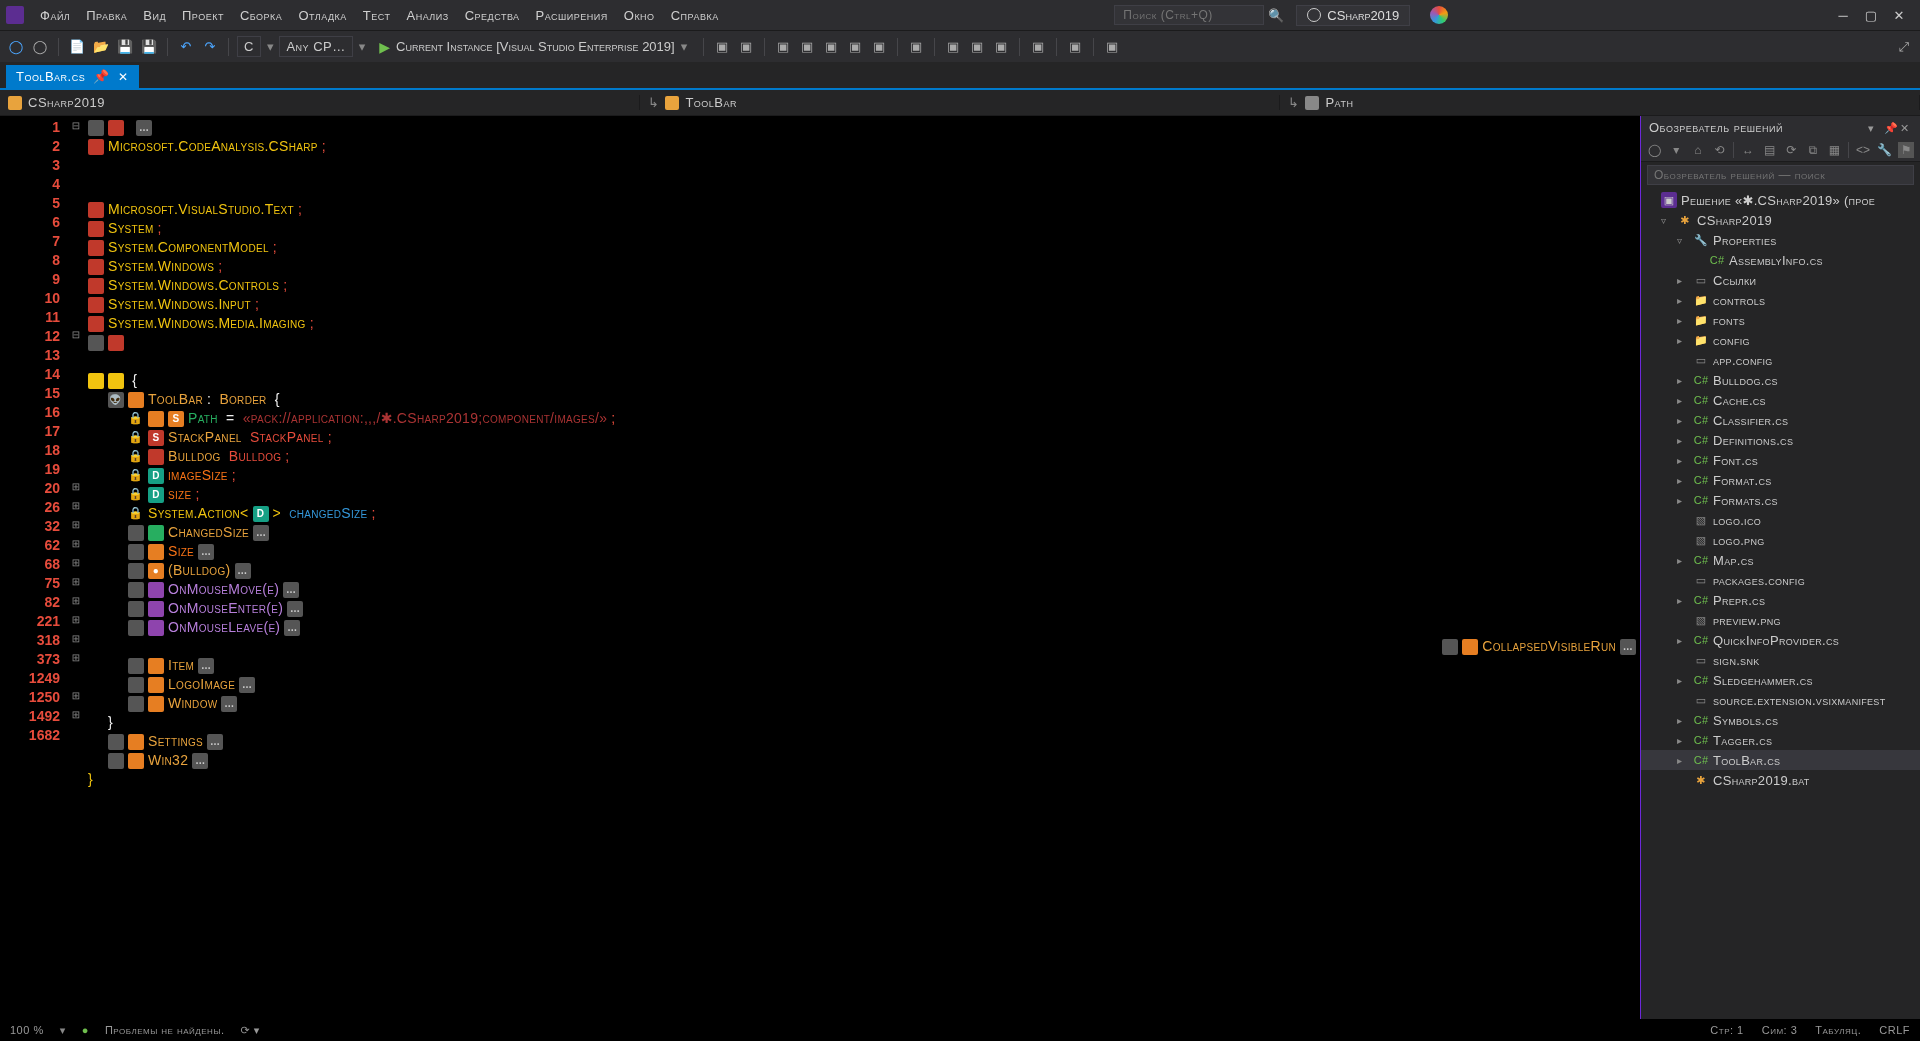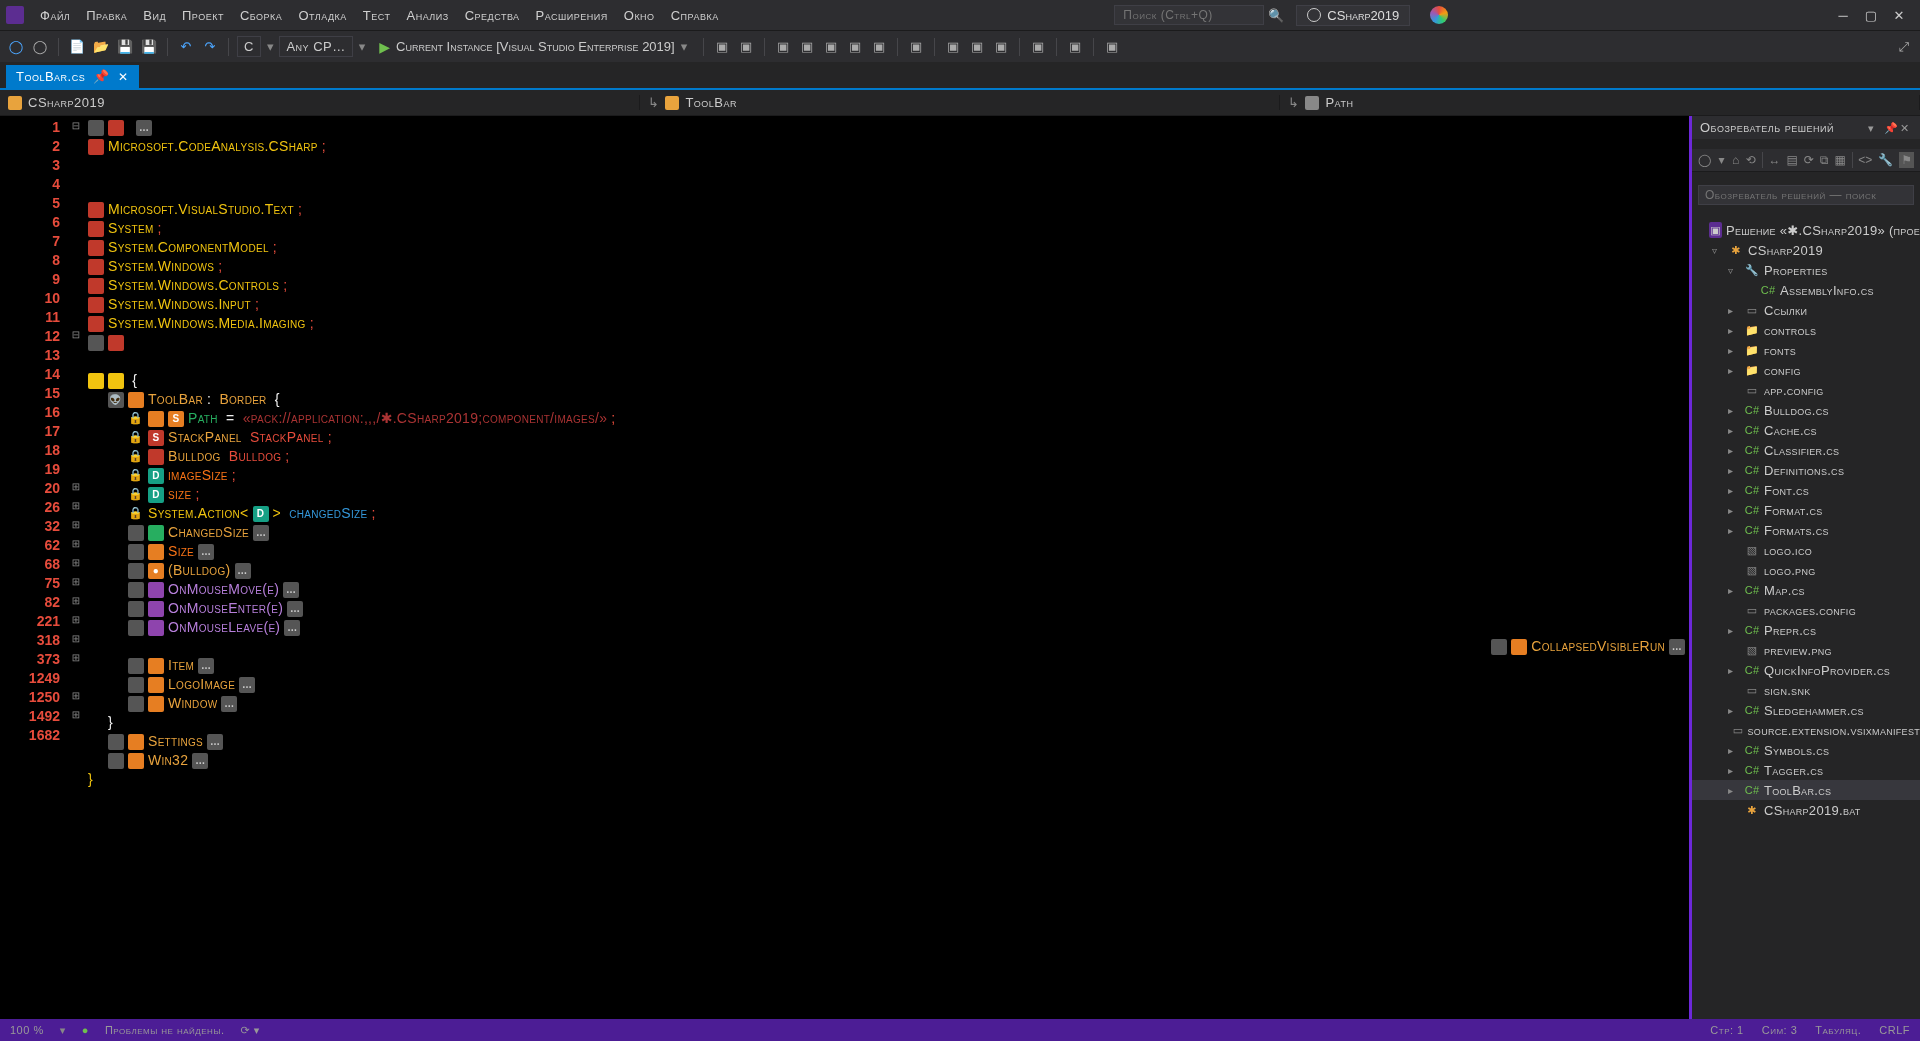--- a/index.html
+++ b/index.html
@@ -56,42 +56,42 @@
 .tk-yellow { color:#f1c40f;}
 .tk-orange { color:#e8a33d;}
 .tk-red { color:#e74c3c;}
 .tk-green { color:#27ae60;}
 .tk-cyan { color:#f97316;}
 .tk-blue { color:#3498db;}
 .tk-purple { color:#b77fdb;}
 .tk-white { color:#eee;}
 .tk-darkred { color:#a33;}
 
-.sidepanel { width: 231px; background:#252526; border-left:3px solid #6d28d9; display:flex; flex-direction:column;gap:10px;}
+.sidepanel { width: 280px; background:#252526; border-left:1px solid #6d28d9; display:flex; flex-direction:column;}
 .sidepanel .title { background:#2d2d30; padding:4px 8px; color:#ccc; display:flex; align-items:center; justify-content:space-between; letter-spacing:0.5px;}
 .sidepanel .title .btns { display:flex; gap:4px;}
 .sidepanel .title .btns span { width:12px; height:12px; color:#999; cursor:pointer; font-size:11px;}
 .sidepanel .sp-toolbar { background:#2d2d30; padding:3px 6px; display:flex; gap:6px; border-bottom:1px solid #1b1b1c;}
 .sidepanel .sp-toolbar span { width:16px; height:16px; color:#888; cursor:pointer; display:flex;align-items:center;justify-content:center; font-size:12px;}
 .sidepanel .sp-search { padding:3px 6px; background:#252526;}
 .sidepanel .sp-search input { width:100%; background:#333337; border:1px solid #3f3f46; color:#999; padding:2px 6px; font-size:12px; letter-spacing:0.5px;}
 .sidepanel .tree { flex:1; overflow:auto; padding:2px 0;}
 .tree-item { display:flex; align-items:center; height:20px; padding-left:4px; color:#ccc; cursor:pointer; gap:4px; letter-spacing:0.3px; font-size:13px; white-space:nowrap;}
 .tree-item.selected { background:#37373d;}
 .tree-item .arrow { width:12px; color:#888; font-size:10px;}
 .tree-item .ticon { width:16px; height:16px; display:flex; align-items:center; justify-content:center; font-size:11px;}
 .ticon.sol { background:#5c2d91; border-radius:2px;}
 .ticon.proj { color:#e8a33d;}
 .ticon.folder { color:#dcb67a;}
 .ticon.cs { color:#6fbf4e;}
 .ticon.file { color:#888;}
 .ticon.wrench { color:#888;}
 .ticon.img { color:#888;}
 
-.statusbar { position: absolute; bottom:0; left:0; right:0; height: 22px; background:#4c1d95; color:#999; display:flex; align-items:center; padding:0 10px; font-size:11px; gap:16px; letter-spacing:0.5px;}
+.statusbar { position: absolute; bottom:0; left:0; right:0; height: 22px; background:#000000; color:#999; display:flex; align-items:center; padding:0 10px; font-size:11px; gap:16px; letter-spacing:0.5px;}
 .statusbar .right { margin-left:auto; display:flex; gap:18px;}
 </style>
 </head>
 <body>
 
 <div class="menubar">
   <div class="logo"></div>
   <div id="menu-items" style="display:flex;text-align:center;">
       <div class="menuitem">Файл</div>
       <div class="menuitem">Правка</div>

